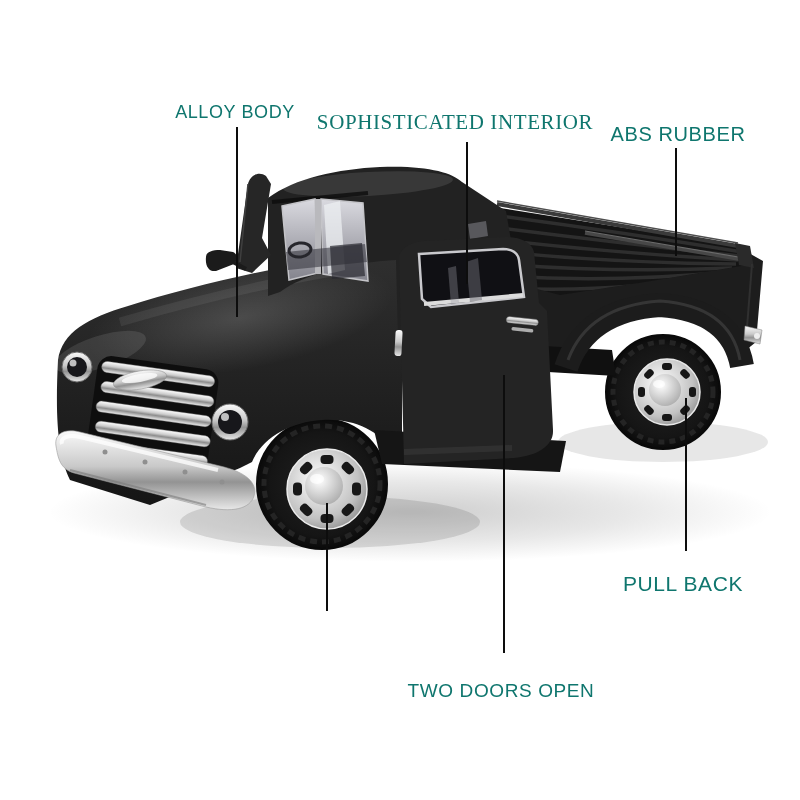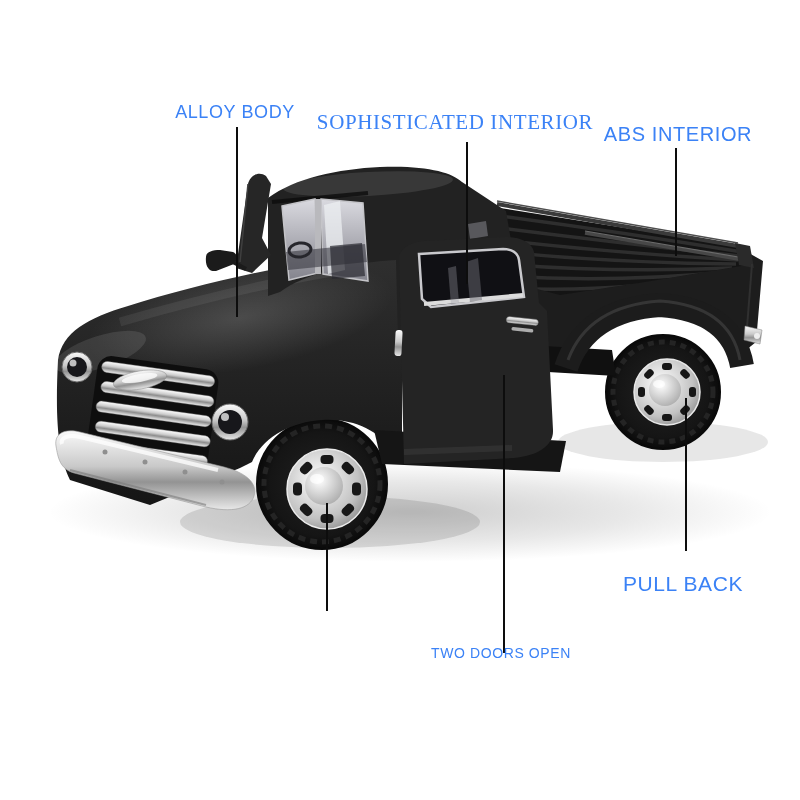--- a/index.html
+++ b/index.html
@@ -4,27 +4,27 @@
 <style>
   html,body{margin:0;padding:0;background:#ffffff;}
   .stage{
     position:relative;width:800px;height:800px;background:#ffffff;overflow:hidden;
     font-family:"Liberation Sans", sans-serif;
   }
   .photo{position:absolute;left:0;top:0;width:800px;height:800px;}
   
   .co-label{
     position:absolute;transform:translateX(-50%);
-    color:#3b82f6;white-space:nowrap;letter-spacing:0.6px;font-weight:400;
+    color:#0f766e;white-space:nowrap;letter-spacing:0.6px;font-weight:400;
   }
   .co-alloy-label        {left:235px;top:102px;font-size:18px;}
   .co-sophisticated-label{left:455px;top:110px;font-size:21px;font-family:Liberation Serif, serif;}
   .co-abs-label          {left:678px;top:123px;font-size:20px;}
   .co-rubber-label       {left:321px;top:620px;font-size:21px;}
-  .co-twodoors-label     {left:501px;top:645px;font-size:14px;}
+  .co-twodoors-label     {left:501px;top:680px;font-size:19px;}
   .co-pull-label         {left:683px;top:572px;font-size:21px;}
   
   .leader{position:absolute;width:1.5px;background:#0d0d0d;}
   .l-alloy        {left:236px;top:127px;height:190px;}
   .l-sophisticated{left:466px;top:142px;height:142px;}
   .l-abs          {left:675px;top:148px;height:108px;}
   .l-rubber       {left:326px;top:503px;height:108px;}
   .l-twodoors     {left:503px;top:375px;height:278px;}
   .l-pull         {left:685px;top:398px;height:153px;}
 </style>
@@ -288,16 +288,16 @@
 
   <div class="leader l-alloy"></div>
   <div class="leader l-sophisticated"></div>
   <div class="leader l-abs"></div>
   <div class="leader l-rubber"></div>
   <div class="leader l-twodoors"></div>
   <div class="leader l-pull"></div>
 
   <span class="co-label co-alloy-label">ALLOY BODY</span>
   <span class="co-label co-sophisticated-label">SOPHISTICATED INTERIOR</span>
-  <span class="co-label co-abs-label">ABS INTERIOR</span>
+  <span class="co-label co-abs-label">ABS RUBBER</span>
   <span class="co-label co-twodoors-label">TWO DOORS OPEN</span>
   <span class="co-label co-pull-label">PULL BACK</span>
 </div>
 
 </body></html>

